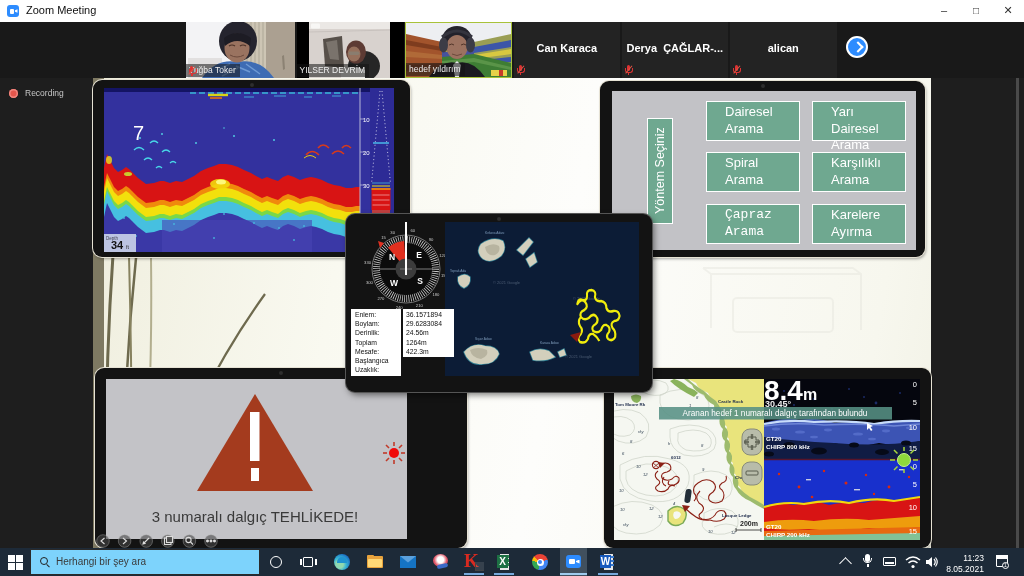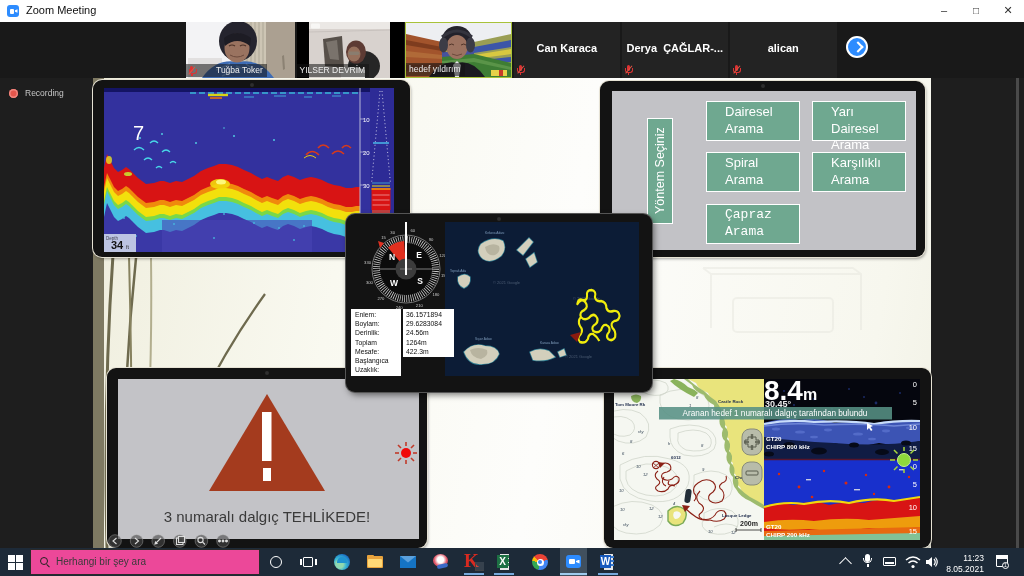--- a/index.html
+++ b/index.html
@@ -32,21 +32,21 @@
      background:linear-gradient(100deg,#eae9d6 0,#f1f0e1 6%,#f9f9f0 30%,#fdfdfb 55%,#f7f7ee 90%,#f2f2e6 100%);}
   #slide .lstrip{left:0;top:0;width:11px;height:470px;background:#7e7962;}
   
   .tab{position:absolute;background:#131313;border-radius:9px;box-shadow:0 0 0 1px #e6e2d4, 1px 2px 3px rgba(0,0,0,.35);}
   .tab .cam{position:absolute;top:3px;left:50%;width:4px;height:4px;margin-left:-2px;border-radius:50%;background:#2e2e2e;}
   .scr{position:absolute;overflow:hidden;}
   .gbtn{width:94px;height:40px;background:#6fa890;border:1.5px solid #fff;box-sizing:border-box;
         color:#fff;font-size:13px;line-height:16.5px;padding:2px 0 0 18px;}
   
   #taskbar{left:0;top:548px;width:1024px;height:28px;background:#1d2a38;}
-  #search{left:30px;top:549px;width:230px;height:26px;background:#ec4899;border:1px solid #2a2a2a;box-sizing:border-box;}
+  #search{left:30px;top:549px;width:230px;height:26px;background:#7dd3fc;border:1px solid #2a2a2a;box-sizing:border-box;}
   #search .mg{position:absolute;left:9px;top:7px;width:8px;height:8px;border:1.4px solid #222;border-radius:50%;box-sizing:border-box;}
   #search .mg:after{content:"";position:absolute;left:5.5px;top:5.5px;width:4px;height:1.4px;background:#222;transform:rotate(45deg);transform-origin:0 0;}
   #search .stext{position:absolute;left:25px;top:6px;font-size:10px;color:#3a3a3a;}
   .uline{top:573px;height:2px;background:#76a9dc;}
   .trayt{color:#fff;font-size:8.5px;text-align:right;line-height:1.25;}
 </style></head>
 <body>
 
 <div id="titlebar" class="abs">
   <div class="zicon abs"></div>
@@ -67,21 +67,21 @@
       <rect x="80" y="0" width="29" height="56" fill="#aba091"></rect>
       <path d="M96 34 l2 -1 l1 14 l-2 1 Z" fill="#8c8274"></path>
       <path d="M16 56 Q30 36 52 40 Q74 36 88 56 Z" fill="#3e6cb4"></path>
       <path d="M30 48 L44 42 M50 44 L64 50 M36 54 L52 46 M60 42 L74 52" stroke="#6e9ad4" stroke-width="1.4"></path>
       <ellipse cx="52" cy="19" rx="19" ry="20" fill="#25242e"></ellipse>
       <ellipse cx="51" cy="26" rx="12.5" ry="14.5" fill="#9a7360"></ellipse>
       <path d="M38 16 Q51 6 65 16 L64 24 Q51 14 39 24 Z" fill="#1d1c24"></path>
       <path d="M43 24 q3 -2 6 0 M54 24 q3 -2 6 0" stroke="#4c3228" stroke-width="1.2" fill="none"></path>
       <path d="M44 33 q7 4 14 0" stroke="#6c4a3c" stroke-width="1" fill="none"></path>
     </svg>
-    <div class="nlabel" style="padding-left:30px;">Tuğba Toker<span class="micred" style="left:2px;bottom:2px;">
+    <div class="nlabel" style="padding-left:3px;">Tuğba Toker<span class="micred" style="left:2px;bottom:2px;">
           <i></i>
           <u></u>
           <s></s>
           <b></b>
         </span></div>
   </div>
   <div class="tile abs" style="left:296.5px;width:107px;background:#000;" id="vid2">
     <svg width="107" height="56" viewBox="0 0 107 56" style="position:absolute;left:0;top:0;">
       <rect x="12" y="0" width="81" height="56" fill="#d8d2ce"></rect>
       <rect x="12" y="0" width="81" height="7" fill="#ebe8e5"></rect>
@@ -279,20 +279,21 @@
 <div class="tab abs" style="left:600px;top:81px;width:325px;height:176px;">
   <div class="cam"></div>
   <div class="scr" style="left:12px;top:10px;width:304px;height:159px;background:#c2c2c6;">
     <div class="abs" style="left:35px;top:27px;width:26px;height:106px;background:#6fa890;border:1.5px solid #fff;box-sizing:border-box;"></div>
     <div class="abs" style="left:35px;top:27px;width:26px;height:106px;color:#fff;font-size:12.5px;writing-mode:vertical-rl;transform:rotate(180deg);text-align:center;line-height:26px;">Yöntem Seçiniz</div>
     <div class="gbtn abs" style="left:94px;top:10px;">Dairesel<br>Arama</div>
     <div class="gbtn abs" style="left:200px;top:10px;">Yarı Dairesel<br>Arama</div>
     <div class="gbtn abs" style="left:94px;top:61px;">Spiral<br>Arama</div>
     <div class="gbtn abs" style="left:200px;top:61px;">Karşılıklı<br>Arama</div>
     <div class="gbtn abs" style="left:94px;top:113px;font-family:Liberation Mono, monospace;">Çapraz<br>Arama</div>
+    <div class="gbtn abs" style="left:200px;top:113px;">Karelere<br>Ayırma</div>
   </div>
 </div>
 
 <div class="tab abs" style="left:346px;top:214px;width:306px;height:178px;z-index:5;box-shadow:0 0 0 1px #555, 2px 3px 6px rgba(0,0,0,.5);">
   <div class="cam"></div>
 
   <svg class="abs" style="left:6px;top:8px;" width="98" height="96" viewBox="0 0 98 96">
     <circle cx="54" cy="47" r="34" fill="#0c0c0c" stroke="#777" stroke-width="1"></circle>
     <circle cx="54" cy="47" r="29.5" fill="none" stroke="#dcdcdc" stroke-width="7" stroke-dasharray="0.7 1.45"></circle>
     <path d="M54 47 L36 25.6 A28 28 0 0 1 52.1 19.1 Z" fill="#e03020"></path>
@@ -362,21 +363,21 @@
 
       <path d="M133 82 Q137 76 142 80 Q146 85 141 88 Q135 90 137 95 Q141 99 146 96 Q150 91 154 94 Q158 98 154 102 Q148 105 151 109 Q156 112 160 108 Q162 102 166 103 Q171 105 169 110 Q165 114 168 117 Q173 120 176 115 Q177 109 173 106 Q170 101 175 99 Q180 99 181 94 Q180 88 174 89 Q168 91 166 86 Q166 80 160 79 Q154 80 153 75 Q155 69 149 68 Q143 68 144 74 Q144 79 139 78 Q134 76 133 82 Z M137 95 Q133 99 136 104 Q140 108 137 112 Q132 116 136 120 Q142 122 145 117 Q146 111 151 112 Q156 115 158 119" fill="none" stroke="#f0ec0c" stroke-width="2.4" stroke-linejoin="round" transform="translate(15.3,0) scale(0.88,1)"></path>
       <path d="M125 113 L136 110 L132 120 Z" fill="#8a1a10"></path>
     </svg>
   </div>
 
   <div class="abs" style="left:5px;top:95px;width:50px;height:67px;background:#fff;color:#111;font-size:6.8px;line-height:9.2px;padding:1px 0 0 4px;box-sizing:border-box;">Enlem:<br>Boylam:<br>Derinlik:<br>Toplam<br>Mesafe:<br>Başlangıca<br>Uzaklık:</div>
   <div class="abs" style="left:57px;top:95px;width:51px;height:48px;background:#fff;color:#111;font-size:6.8px;line-height:9.2px;padding:1px 0 0 3px;box-sizing:border-box;">36.1571894<br>29.6283084<br>24.56m<br>1264m<br>422.3m</div>
 </div>
 
-<div class="tab abs" style="left:95px;top:368px;width:320px;height:180px;margin-left:12px;">
+<div class="tab abs" style="left:95px;top:368px;width:372px;height:180px;">
   <div class="cam"></div>
   <div class="scr" style="left:11px;top:11px;width:301px;height:160px;background:#c3c3c7;">
     <svg width="301" height="160" viewBox="0 0 301 160">
       <path d="M149 15 L207 112 L91 112 Z" fill="#a43b1e"></path>
       <rect x="144" y="33" width="9.5" height="49" fill="#fff"></rect>
       <rect x="145" y="89" width="8" height="13" fill="#fff"></rect>
       <text x="149" y="143" font-size="15" fill="#3a3a3a" text-anchor="middle" font-family="Liberation Sans">3 numaralı dalgıç TEHLİKEDE!</text>
       <g transform="translate(288,74)">
         <circle r="5" fill="#f00a0a"></circle>
         <g stroke="#c03a2a" stroke-width="1.6">

